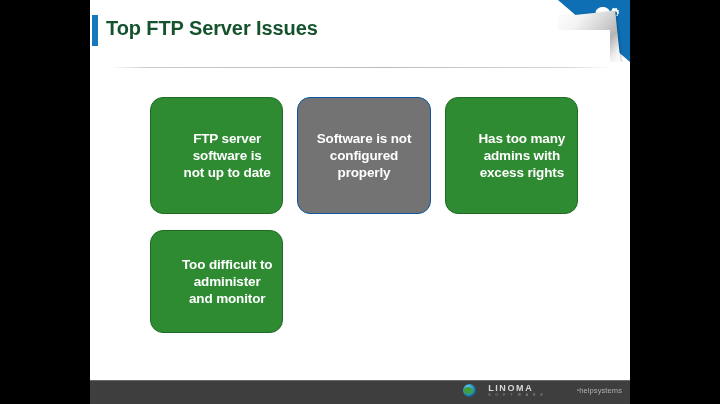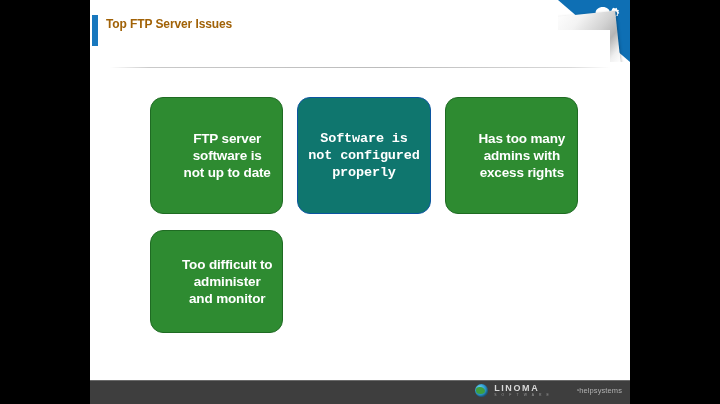--- a/index.html
+++ b/index.html
@@ -37,23 +37,23 @@
     left: 2px;
     top: 15px;
     width: 6px;
     height: 31px;
     background: #1878BE;
   }
   #page-title {
     position: absolute;
     left: 16px;
     top: 17px;
-    font-size: 12px;
+    font-size: 20px;
     font-weight: bold;
-    color: #a16207;
+    color: #14532d;
     letter-spacing: -0.1px;
     white-space: nowrap;
   }
   #title-divider {
     position: absolute;
     left: 20px;
     top: 67px;
     width: 500px;
     height: 1px;
     background: linear-gradient(to right, #ffffff 0%, #c9c9c9 8%, #bcbcbc 55%, #d8d8d8 92%, #ffffff 100%);
@@ -129,23 +129,22 @@
     padding: 4px 9px;
     box-sizing: border-box;
     letter-spacing: -0.15px;
   }
   .issue-box.green {
     background: #2E8B31;
     border: 1.5px solid #1F6B23;
     padding-left: 30px;
   }
   .issue-box.blue {
-    background: #0f766e;
+    background: #737373;
     border: 1.5px solid #0B55A0;
-    font-family: Liberation Mono, monospace;
   }
   #grid > :nth-child(4),
   #grid > :nth-child(5),
   #grid > :nth-child(6) {
     height: 103px;
   }
 
   
   #footer-bar {
     position: absolute;
@@ -156,21 +155,21 @@
     background: #3E3E3E;
     border-top: 1px solid #6a6a6a;
     box-sizing: border-box;
   }
   #footer-logos {
     position: absolute;
     right: 8px;
     top: 3px;
     display: flex;
     align-items: center;
-    gap: 6px;
+    gap: 12px;
   }
   #globe-icon {
     width: 13px;
     height: 13px;
     border-radius: 50%;
     background:
       radial-gradient(circle at 35% 32%, #6fd0ef 0%, #2f9fd4 40%, #1a6f9e 100%);
     box-shadow: inset -1px -1px 2px rgba(0,0,0,0.4);
     position: relative;
     overflow: hidden;

